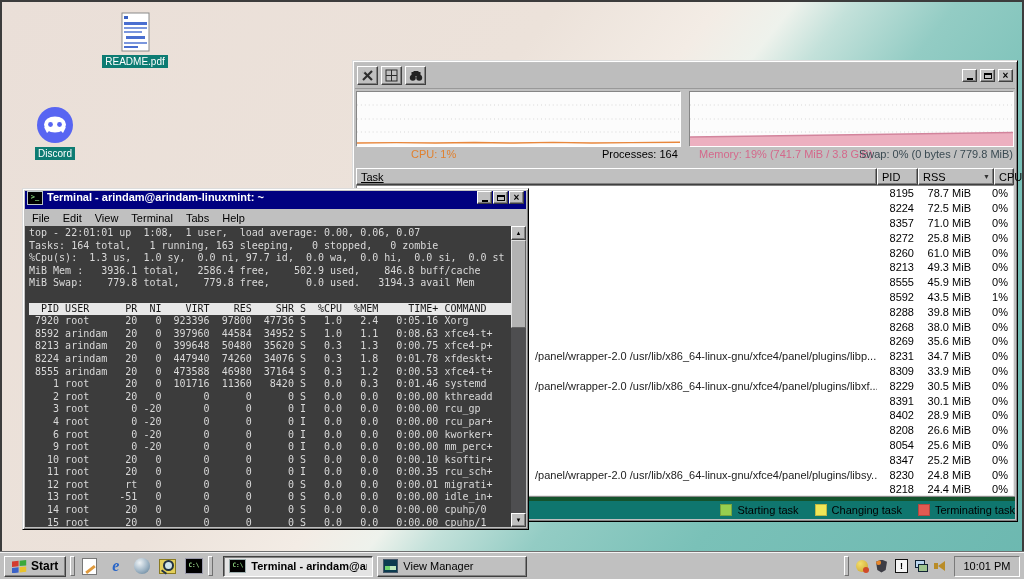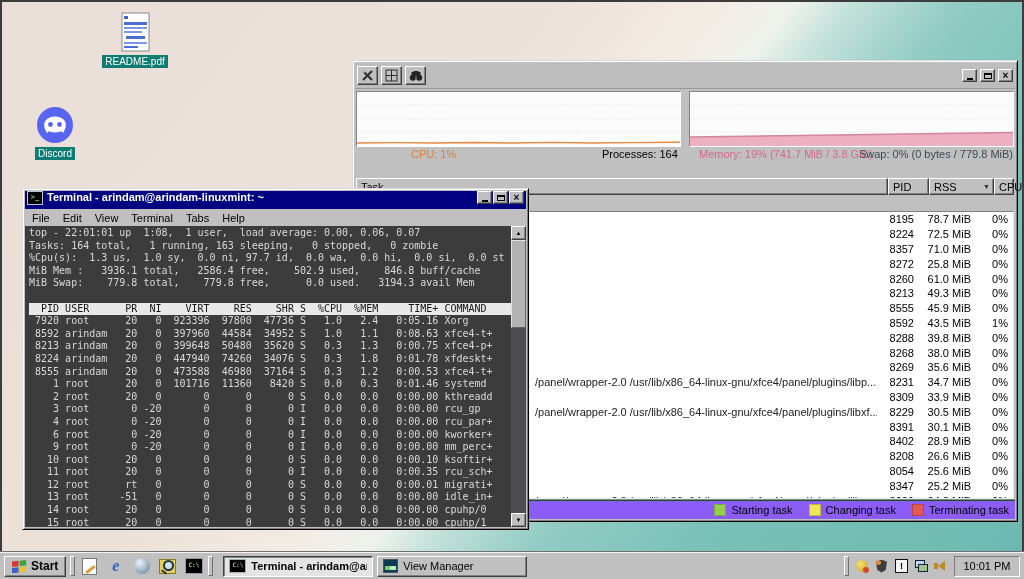--- a/index.html
+++ b/index.html
@@ -57,42 +57,42 @@
 
   
   #taskmanager{left:352px;top:60px;width:666px;height:462px;z-index:2;}
   .hb{height:23px;display:flex;align-items:center;gap:3px;padding:1px 2px;flex:0 0 auto;
       background:#bdbdbd;border-bottom:1px solid #999;}
   .tb{width:21px;height:19px;display:flex;align-items:center;justify-content:center;}
   .hbspace{flex:1;}
   .graphs{display:flex;gap:8px;height:56px;margin:2px 1px 0 1px;flex:0 0 auto;}
   .gpanel{flex:1;background:#fcfcfc;border:1px solid;border-color:#868686 #fff #fff #868686;position:relative;}
   .gpanel svg{position:absolute;inset:0;width:100%;height:100%;}
-  .stats{position:relative;height:30px;font-size:11px;flex:0 0 auto;}
+  .stats{position:relative;height:20px;font-size:11px;flex:0 0 auto;}
   .stats span{position:absolute;top:1px;white-space:nowrap;}
   #stat-cpu{left:56px;} #stat-proc{left:204px;padding-left:43px;} #stat-mem{left:344px;} #stat-swap{right:2px;}
-  .ttable{flex:1;display:flex;flex-direction:column;margin:1px;min-height:0;gap:16px;}
+  .ttable{flex:1;display:flex;flex-direction:column;margin:1px;min-height:0;}
   .thead{display:flex;flex:0 0 17px;}
   .th{background:#c0c0c0;border:1px solid;border-color:#fff #404040 #404040 #fff;
       box-shadow:inset -1px -1px 0 #818181;font-size:11px;display:flex;align-items:center;
       padding:0 4px;box-sizing:border-box;position:relative;}
   .th0{flex:1;} .th0 .collabel{text-decoration:underline;}
-  .th1{width:41px;} .th2{width:65px;} .th3{width:20px;}
+  .th1{width:41px;} .th2{width:76px;} .th3{width:20px;}
   .sortglyph{position:absolute;right:3px;top:4px;font-size:7px;color:#333;}
   .tlist{flex:1;background:#fff;overflow:hidden;border:1px solid;border-color:#828282 #e9e9e9 #e9e9e9 #828282;}
   .trow{display:flex;height:14.8px;font-size:11px;align-items:center;}
   .td{white-space:nowrap;overflow:hidden;box-sizing:border-box;}
   .td.name{flex:1;color:#1a1a1a;}
   .td.name.first{padding-left:14px;}
   .td.name.frag{padding-left:178px;color:#222;}
   .td.pid{width:41px;text-align:right;padding-right:4px;}
   .td.rss{width:61px;text-align:right;padding-right:8px;}
   .td.cpu{width:34px;text-align:right;padding-right:5px;}
   .sb{flex:0 0 18px;display:flex;align-items:center;justify-content:flex-end;gap:16px;
-      padding-right:6px;background:#8b5cf6;border-top:1px solid #14532d;box-shadow:0 -1px 0 #8a8a8a;
+      padding-right:0;background:#0f766e;border-top:4px solid #14532d;box-shadow:0 -1px 0 #8a8a8a;
       font-size:11px;}
   .litem{display:flex;align-items:center;gap:5px;}
   .lswatch{width:12px;height:12px;display:inline-block;box-shadow:inset 0 0 0 1px rgba(0,0,0,.2);}
 
   
   #taskbar{position:absolute;left:0;right:0;bottom:0;height:27px;background:#c0c0c0;z-index:5;
            border-top:1px solid #f4f4f4;box-shadow:0 -1px 0 #6f6f6f;
            display:flex;align-items:center;padding:0 4px;gap:4px;box-sizing:border-box;}
   #start-button{height:21px;display:flex;align-items:center;gap:4px;padding:0 7px;
                 font-weight:bold;font-size:12px;}

